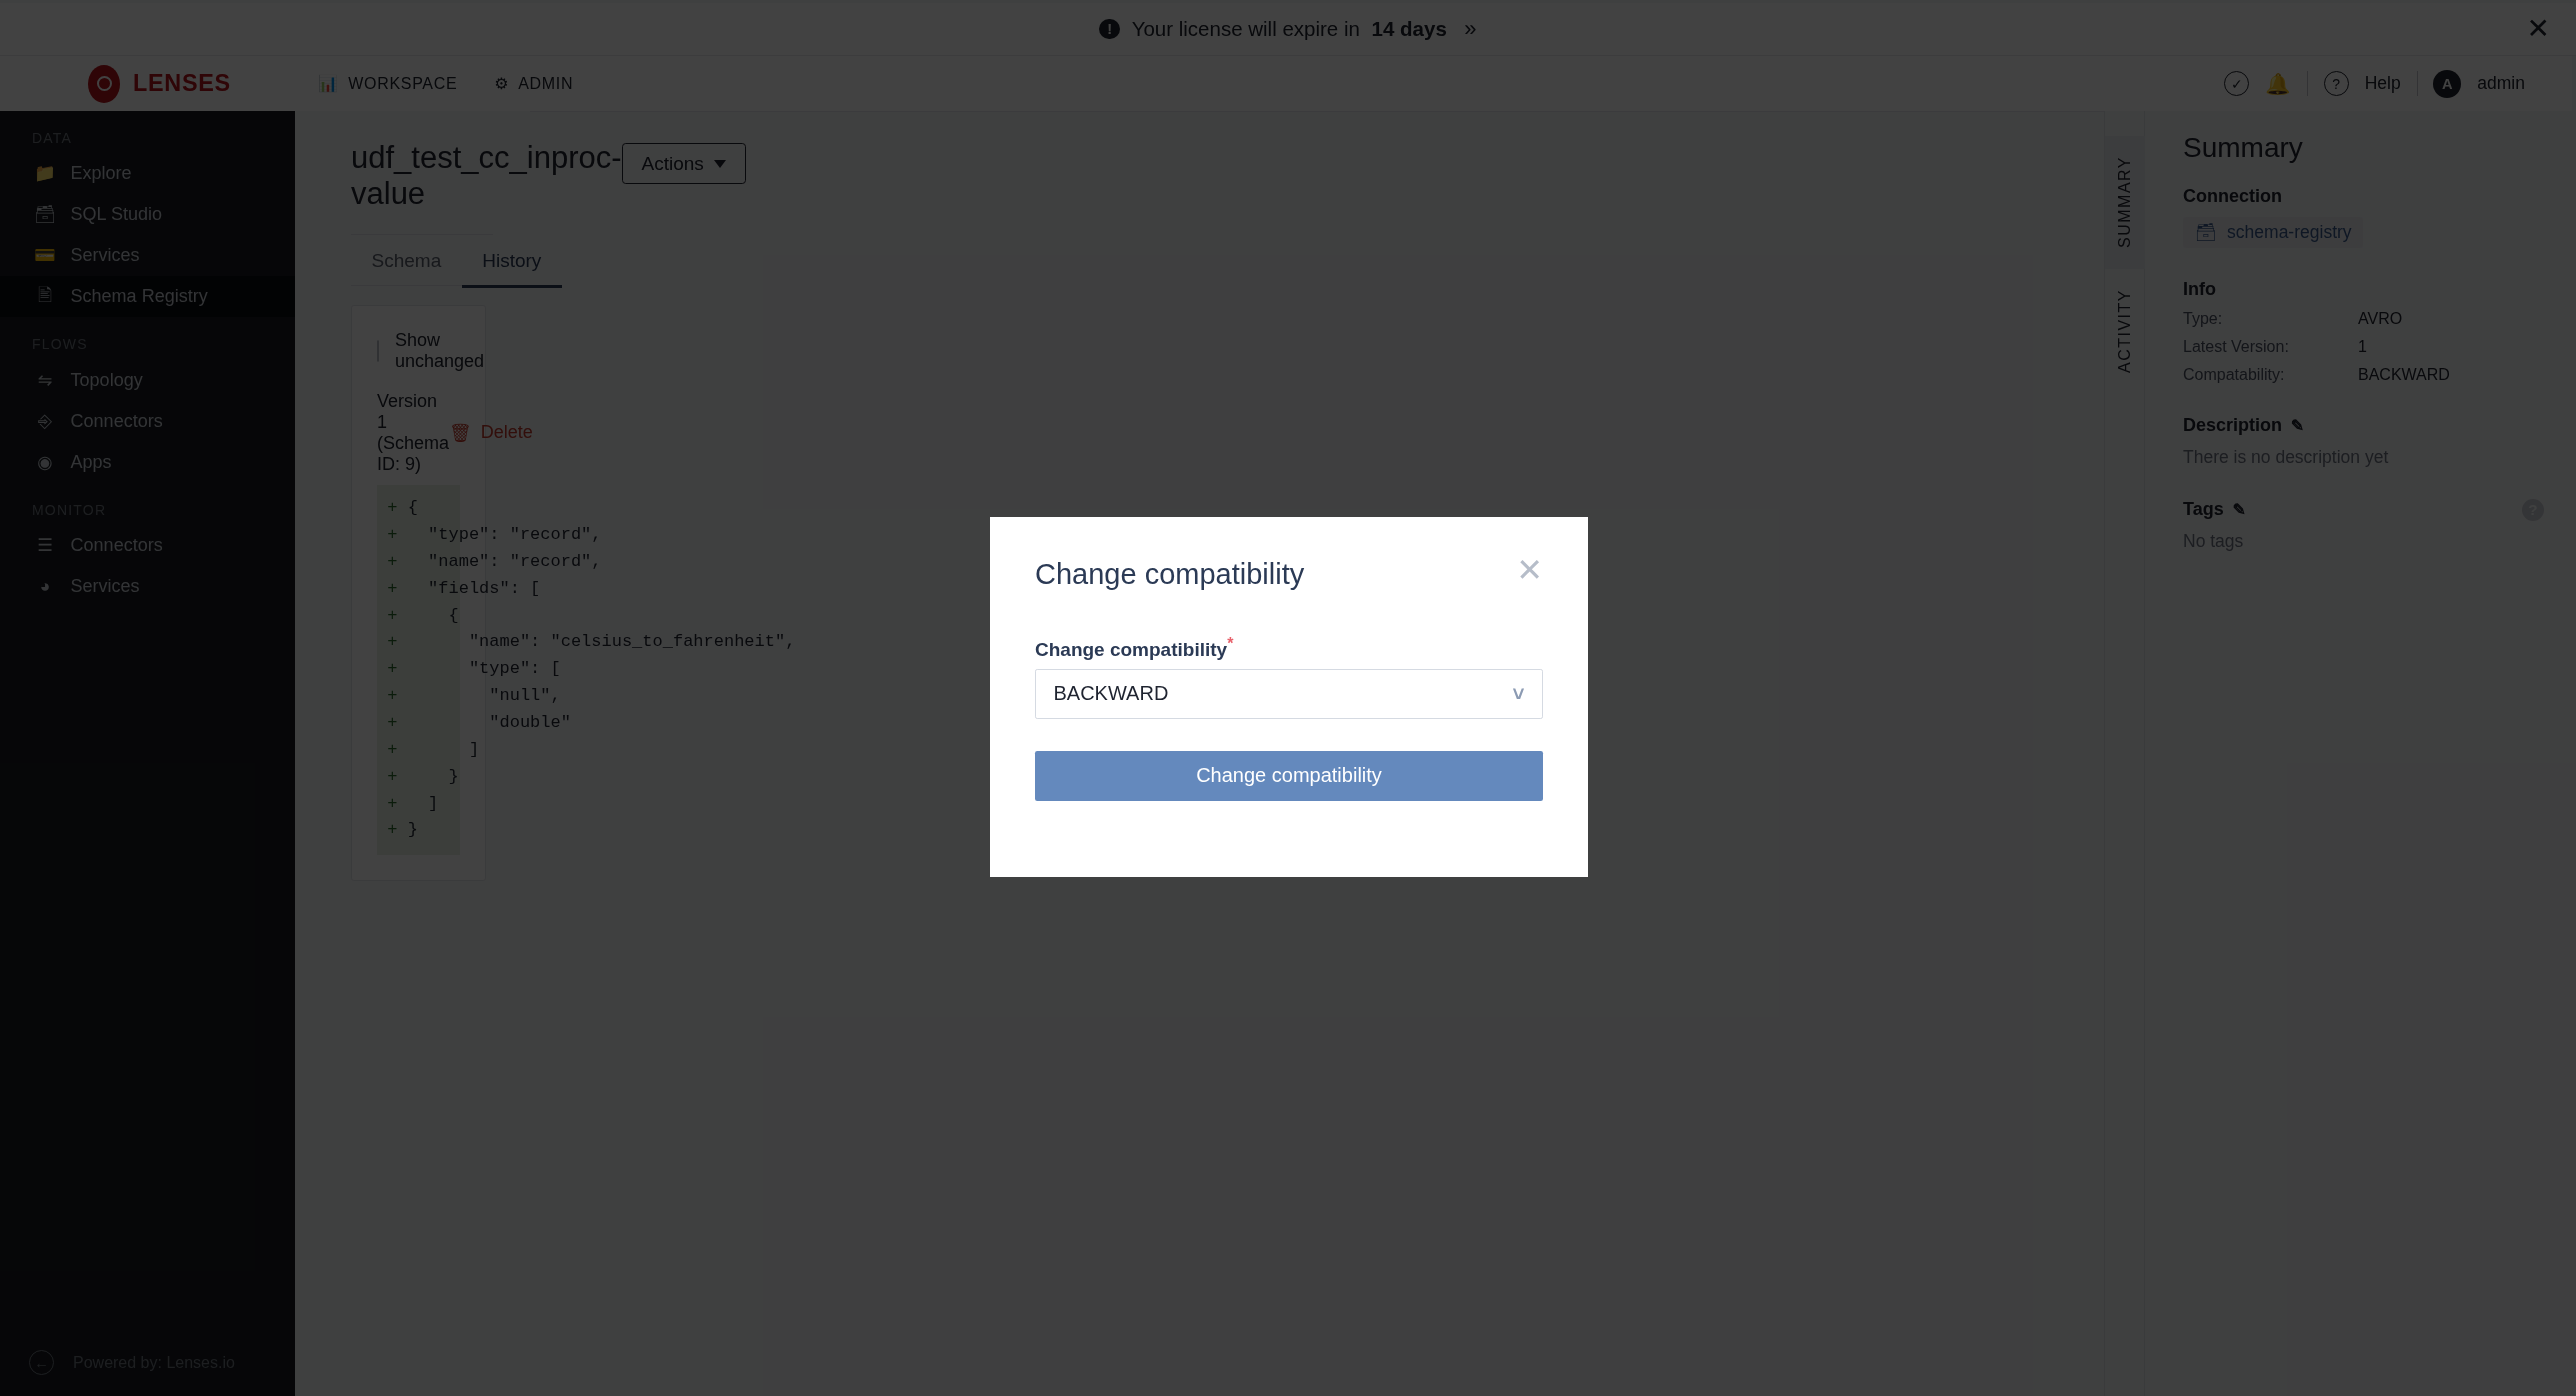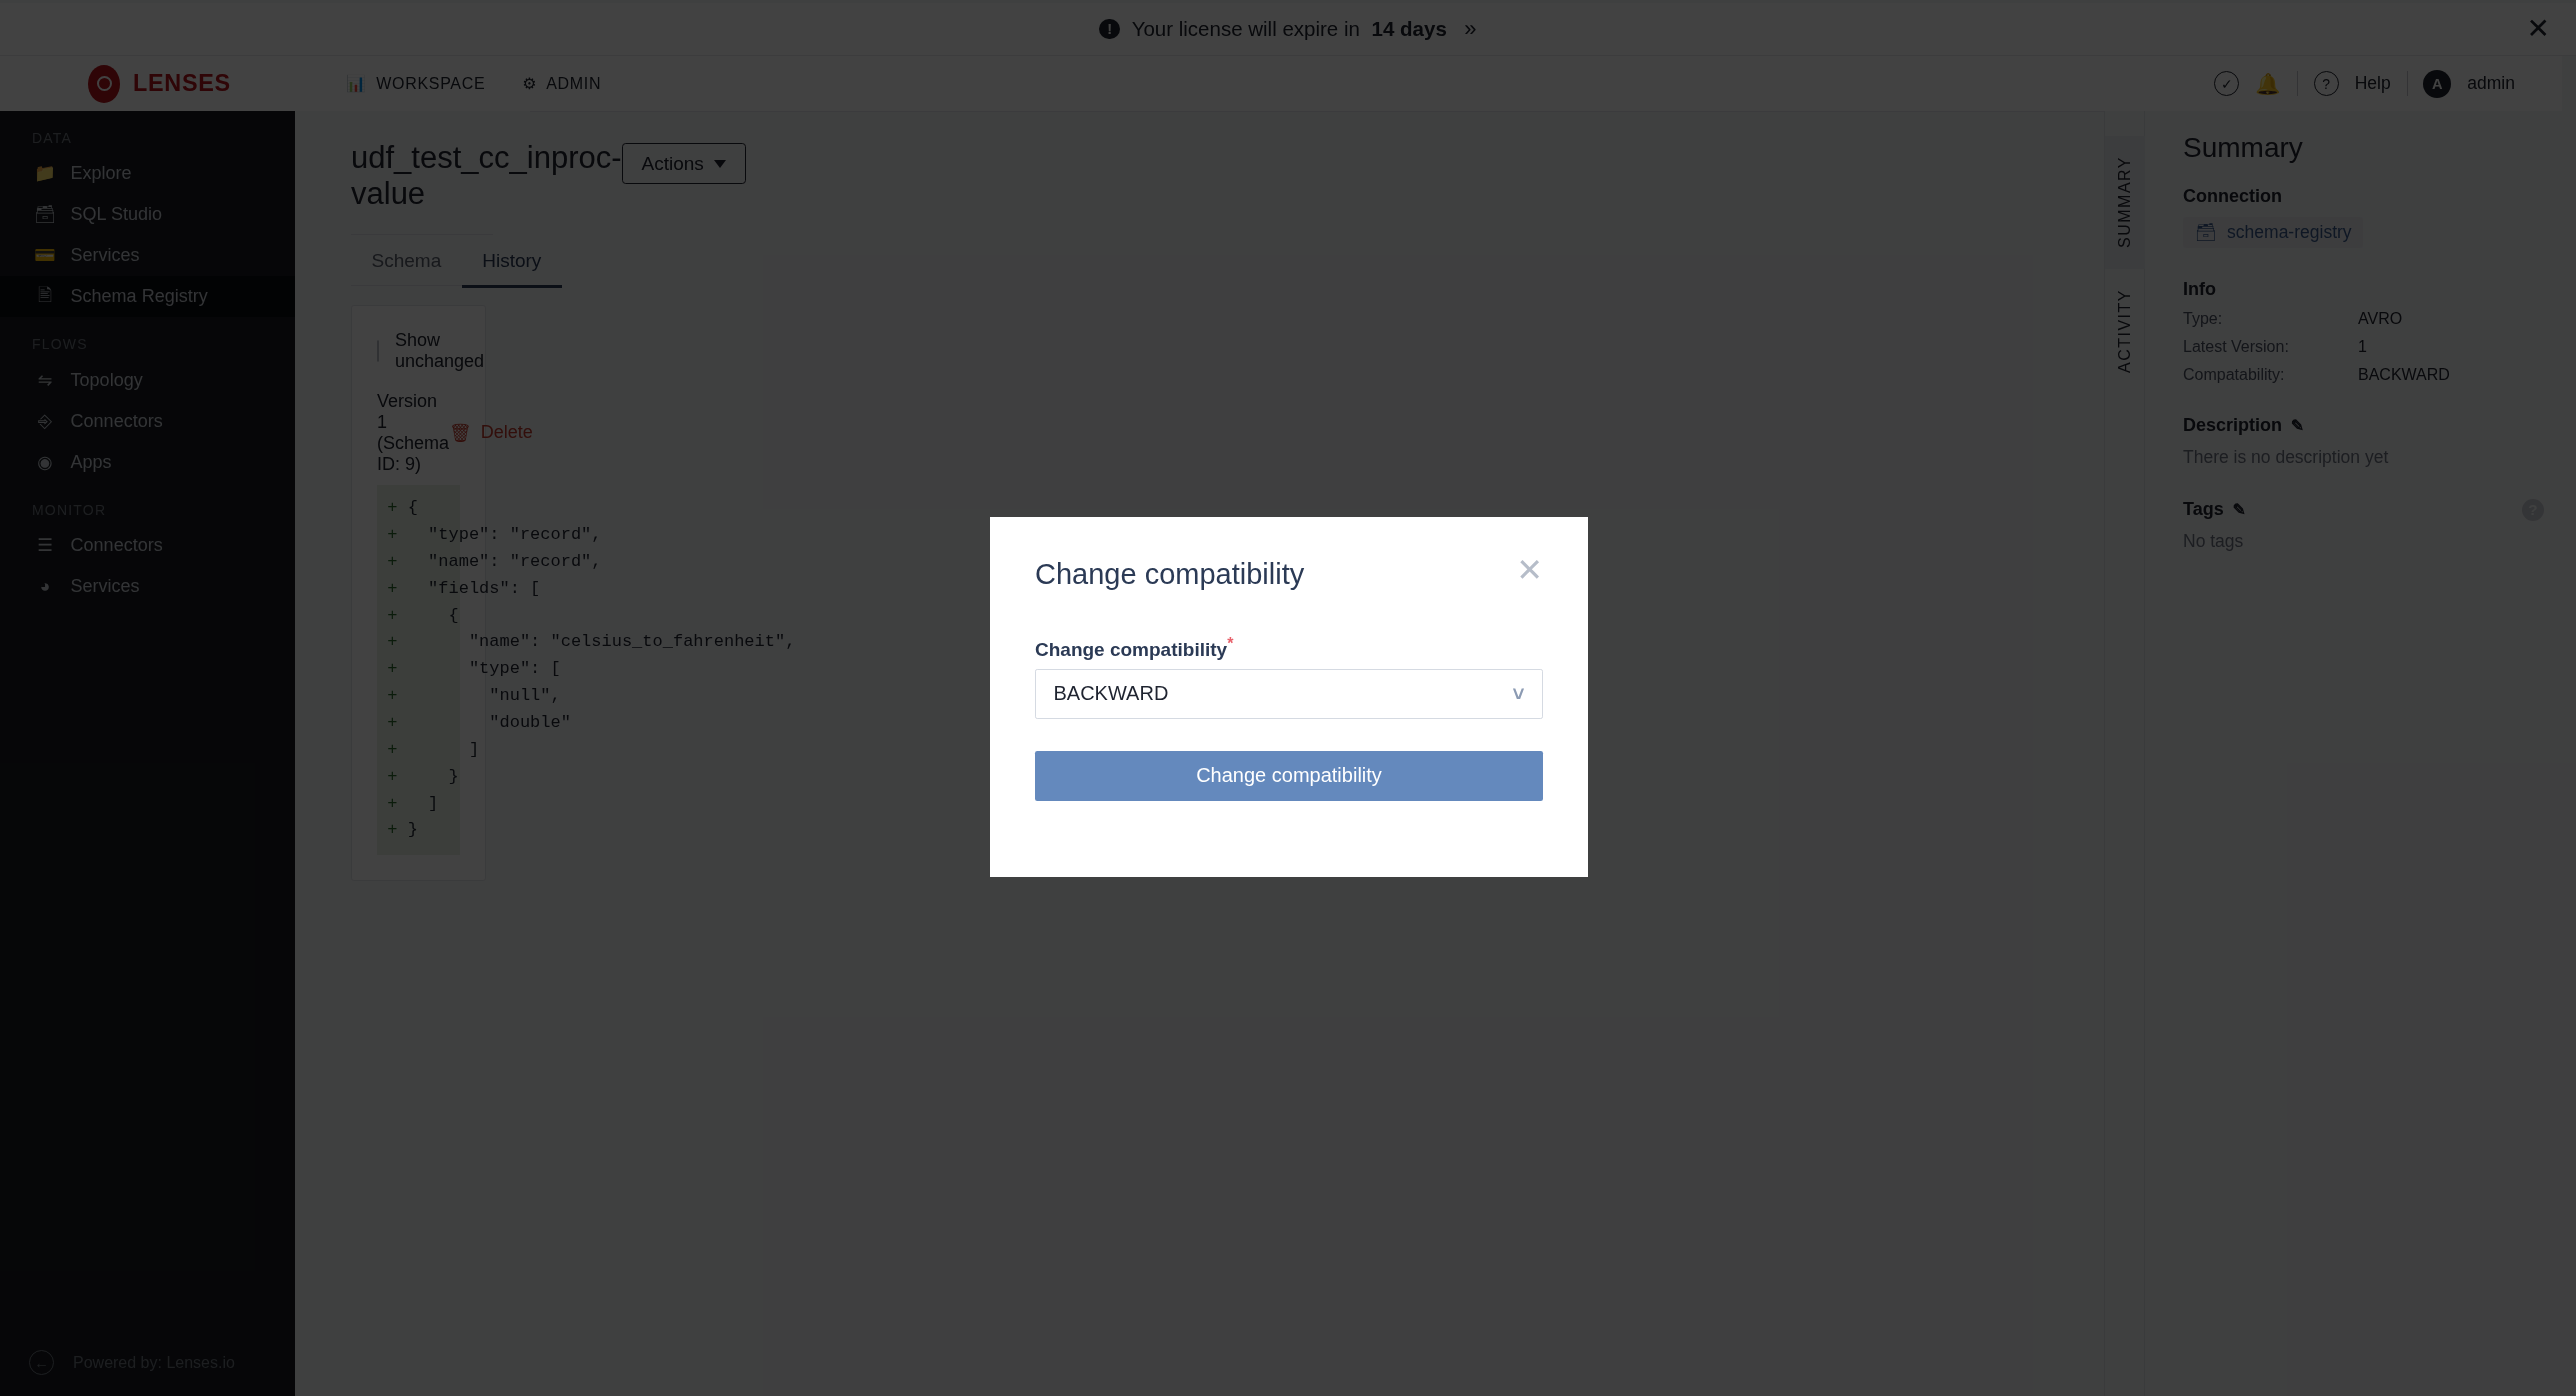--- a/index.html
+++ b/index.html
@@ -37,23 +37,23 @@
   }
   .chev-dbl { font-size: 22px; color: #20242e; margin-left: 5.8px; }
   #license-close {
     position: absolute; right: 26px; top: 50%; transform: translateY(-50%);
     font-size: 28px; color: #20242e; line-height: 1; cursor: pointer;
     font-family: "Liberation Sans", sans-serif;
   }
 
   
   #topnav {
-    position: absolute; left: 0; top: 56px; right: 14px; height: 56px;
+    position: absolute; left: 0; top: 56px; right: 4px; height: 56px;
     background: #fff; border-bottom: 0.7px solid #e3e5ea;
-    display: flex;  gap: 28px;
+    display: flex; 
   }
   #brand { display: flex; align-items: center; gap: 13px; margin-left: 88px; }
   .brand-mark {
     width: 32px; height: 38px; position: relative;
   }
   .brand-mark .pin {
     width: 32px; height: 38px; background: #b5151c;
     border-radius: 50% 50% 50% 50%;
     display: flex; align-items: center; justify-content: center;
   }

